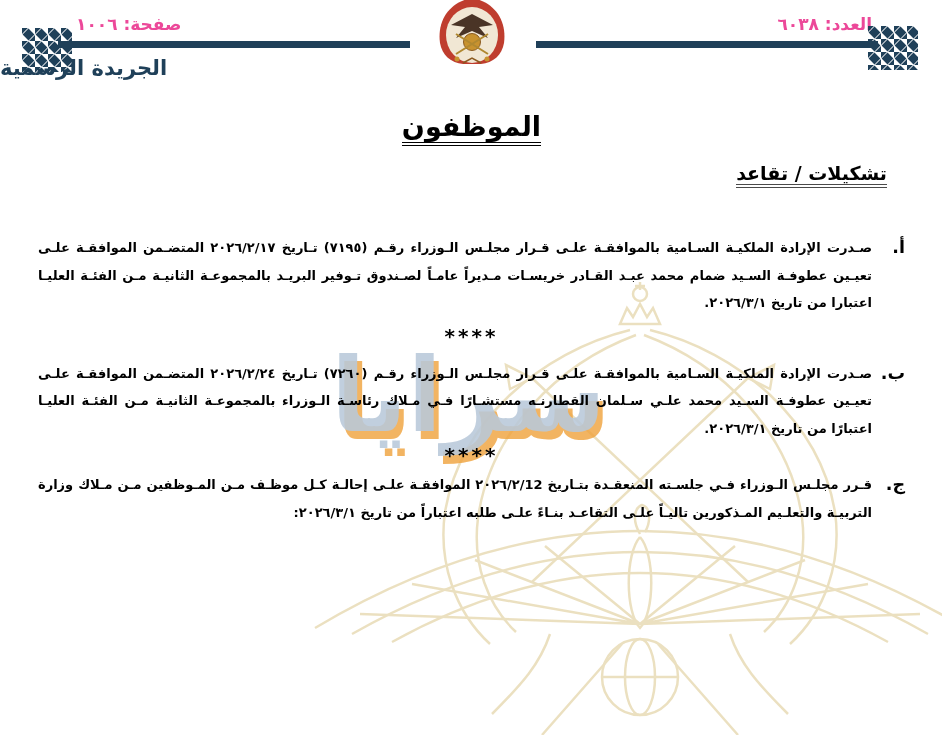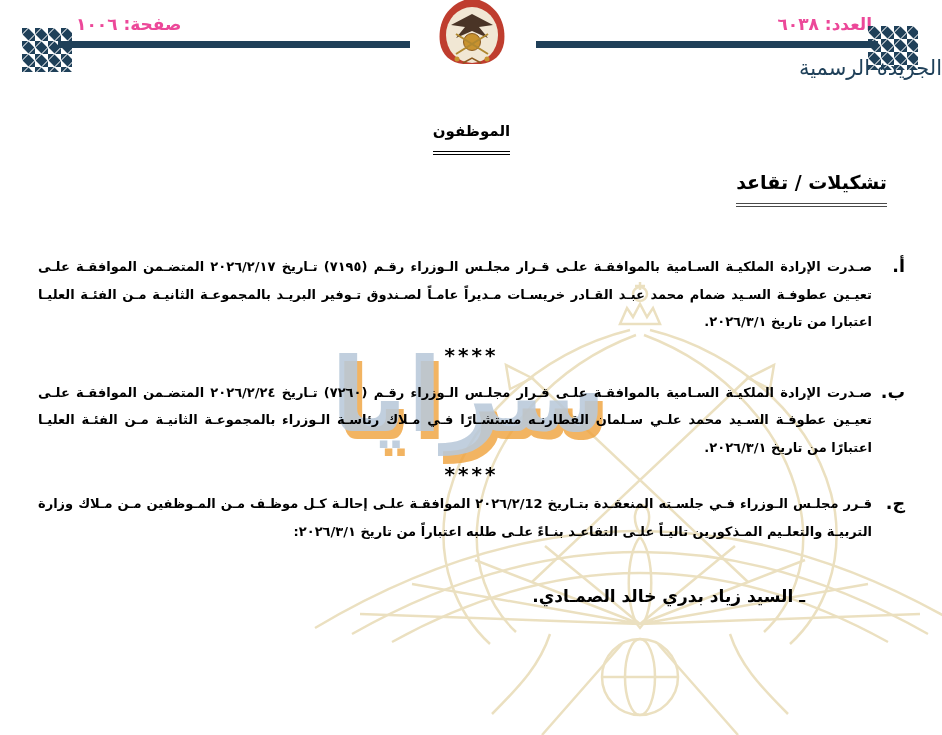--- a/index.html
+++ b/index.html
@@ -15,46 +15,46 @@
   .hdr-label.issue{right:70px;}
   .hdr-label.pageno{left:76px;}
   .hdr-bar{position:absolute;top:41px;height:7px;background:#1f4059;}
   .hdr-bar.right-bar{left:536px;width:342px;}
   .hdr-bar.left-bar{left:58px;width:352px;}
   .knot{position:absolute;}
   .knot.right-knot{left:868px;top:26px;}
   .knot.left-knot{left:22px;top:28px;}
   .emblem{position:absolute;left:427px;top:-6px;}
   .gazette-title{
-    position:absolute;top:56px;left:0;width:100%;text-align:right;
-    font-size:21px;font-weight:400;color:#1f4059;letter-spacing:.5px;
+    position:absolute;top:56px;left:0;width:100%;text-align:left;
+    font-size:21px;font-weight:700;color:#1f4059;letter-spacing:.5px;
   }
   
   .wm-layer{position:absolute;inset:0;z-index:1;pointer-events:none;border-radius:19px;}
   .wm-coa{position:absolute;left:240px;top:282px;opacity:.85;}
   .saraya{position:absolute;left:346px;top:312px;width:260px;height:180px;}
   .saraya span{
     position:absolute;right:0;top:0;font-size:102px;line-height:168px;
     font-weight:700;white-space:nowrap;
   }
   .saraya .orange{color:#f0a23b;opacity:.8;transform:translate(5px,8px);}
   .saraya .blue{color:#b9c9da;opacity:.88;}
   
   .content{
     position:absolute;top:106px;left:38px;right:37px;z-index:2;color:#000;
   }
   .doc-title{text-align:center;margin:0;}
   .doc-title span{
-    display:inline-block;font-size:15px;font-weight:700;
-    padding-bottom:11px;border-bottom:4px double #000;
+    display:inline-block;font-size:27px;font-weight:700;
+    padding-bottom:0;border-bottom:4px double #000;
   }
   .section-heading{margin:16px 18px 0 0;}
   .section-heading span{
     display:inline-block;font-size:19px;font-weight:700;
-    padding-bottom:10px;border-bottom:4px double #4a4a4a;
+    padding-bottom:0;border-bottom:4px double #4a4a4a;
   }
   .para{display:flex;margin-top:46px;gap:5px;}
   .para.tight{margin-top:14px;}
   .para.tight2{margin-top:6px;}
   .para-marker{flex:0 0 28px;font-size:17.5px;font-weight:700;line-height:27.5px;}
   .para-body{
     flex:1;font-size:13px;font-weight:700;line-height:27.5px;
     text-align:justify;text-align-last:right;
   }
   .sep{
@@ -168,17 +168,16 @@
     </div>
 
     <div class="sep sep2">****</div>
 
     <div class="para tight2">
       <span class="para-marker">ج.</span>
       <div class="para-body">قـرر مجلـس الـوزراء فـي جلسـته المنعقـدة بتـاريخ ٢٠٢٦/٢/12 الموافقـة علـى إحالـة كـل موظـف مـن المـوظفين مـن مـلاك وزارة التربيـة والتعلـيم المـذكورين تاليـاً علـى التقاعـد بنـاءً علـى طلبه اعتباراً من تاريخ ٢٠٢٦/٣/١:</div>
     </div>
 
     <div class="names">
-      <div>ـ السيد زياد بدري خالد الصمـادي.</div>
     </div>
 
   </div>
 </div>
 
 </body></html>

